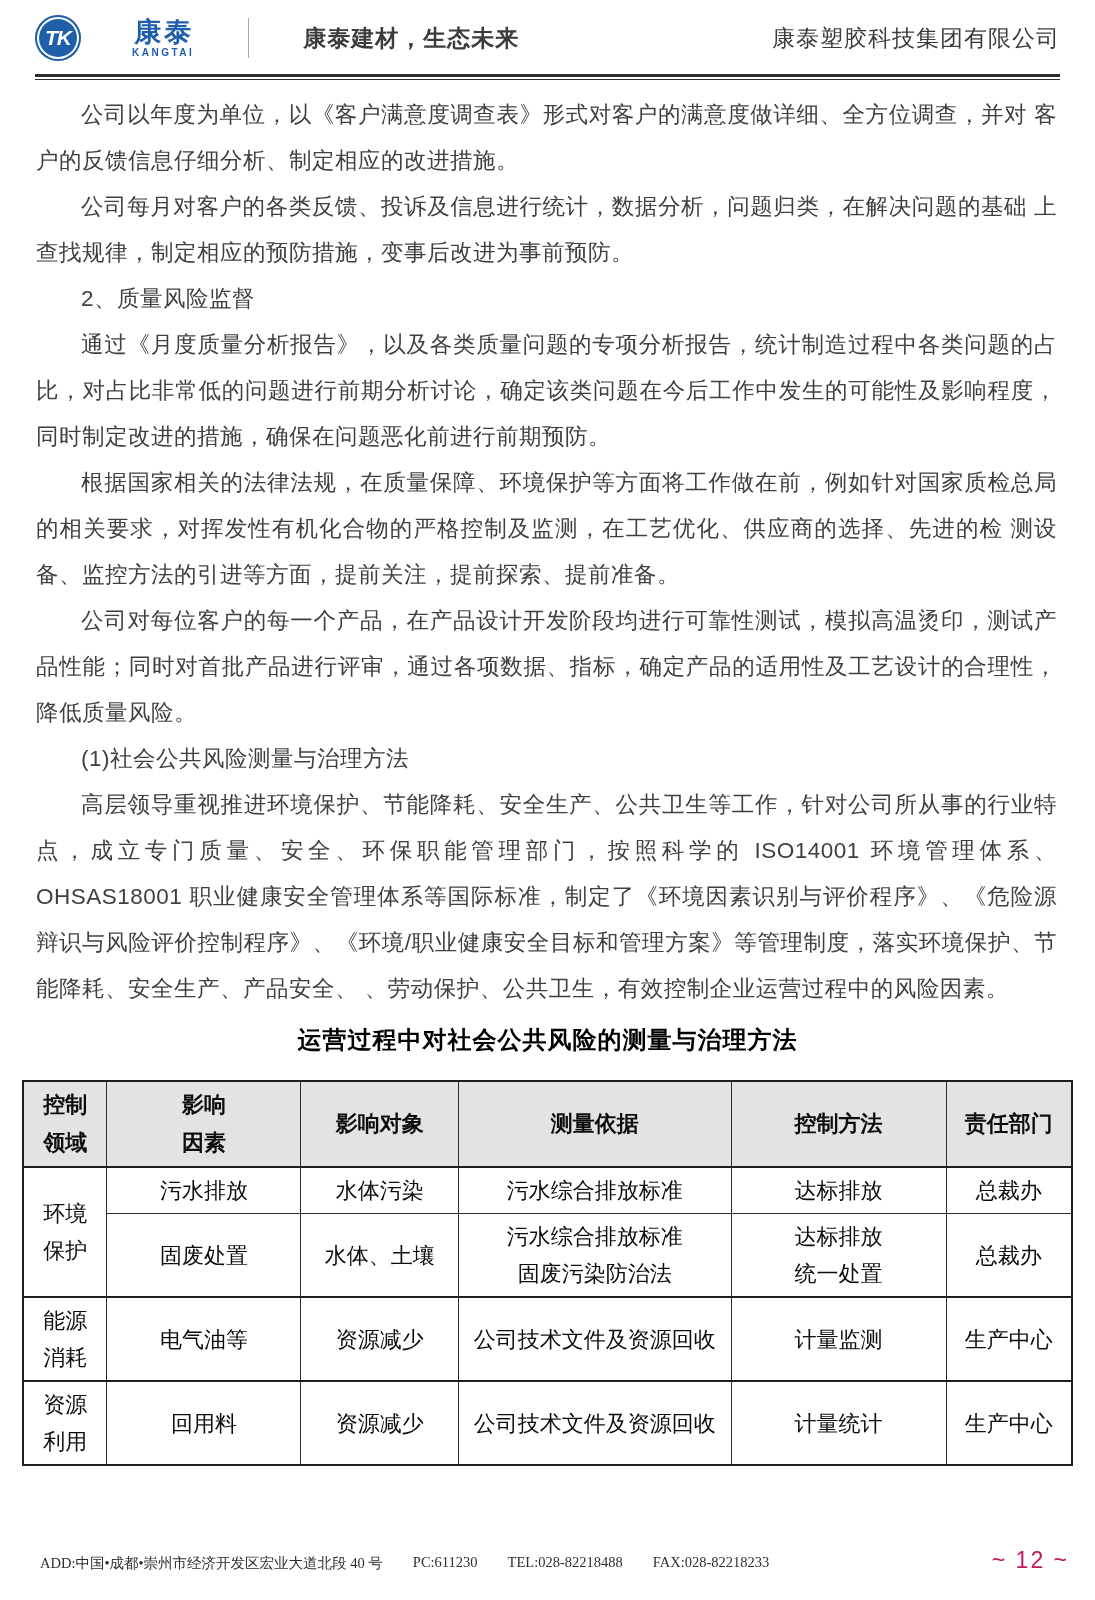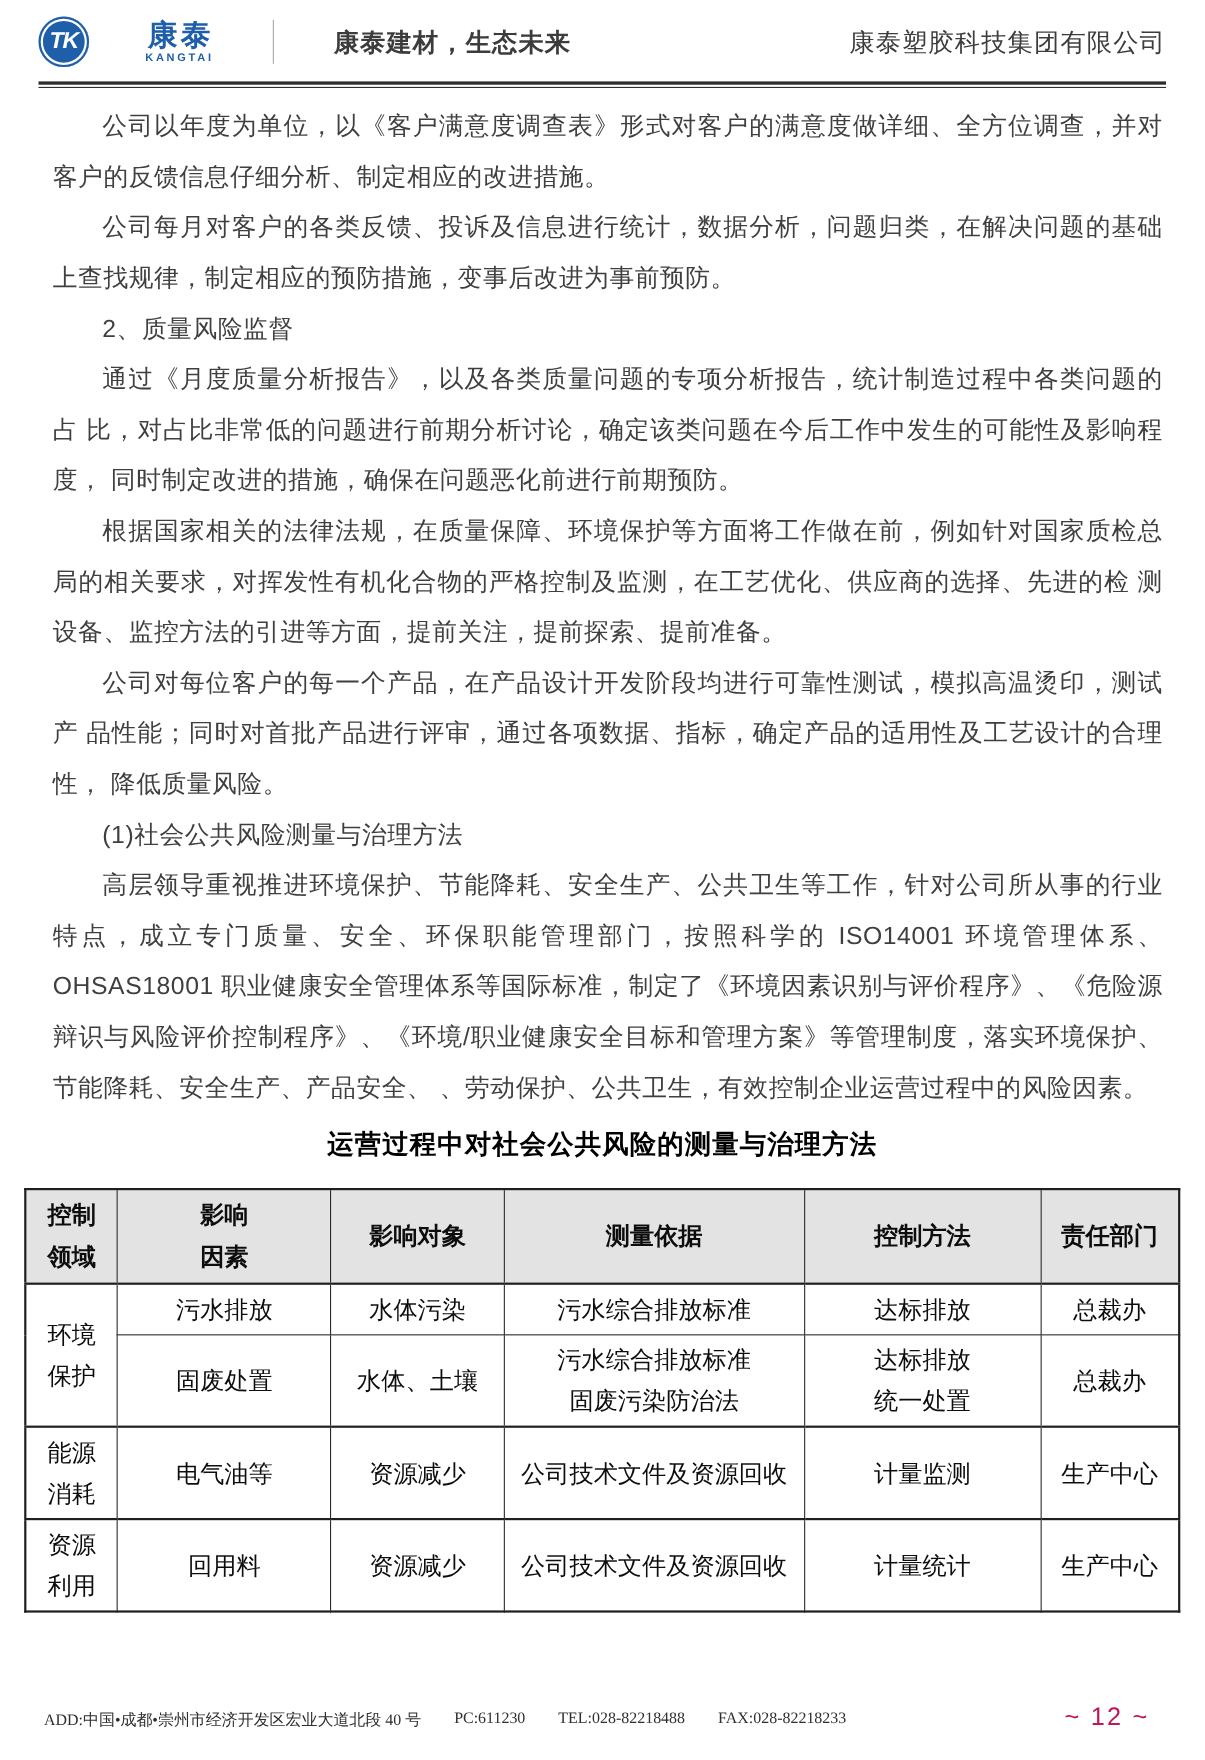--- a/index.html
+++ b/index.html
@@ -44,21 +44,21 @@
   .slogan { color: #3c3c3c; font-size: 23px; font-weight: 600; letter-spacing: 1px; }
   .company { color: #3c3c3c; font-size: 23px; font-weight: 500; letter-spacing: 1px; }
   .double-rule {
     margin-top: 8px;
     height: 6px;
     border-top: 3px solid #2e2e2e;
     border-bottom: 1px solid #2e2e2e;
   }
 
   
-  .doc-body { padding: 12px 38px 0 48px; }
+  .doc-body { padding: 12px 38px 0 36px; }
   .para {
     font-size: 22.5px;
     line-height: 46px;
     color: #3f3f3f;
     text-align: justify;
     text-indent: 2em;
     letter-spacing: 0.5px;
   }
 
   
@@ -96,21 +96,21 @@
   .risk-table td { font-size: 22px; line-height: 37px; }
   .row-h1 td { height: 44px; }
   .row-h2 td { height: 76px; }
   .row-h3 td { height: 78px; }
   .row-h4 td { height: 82px; }
   .group-top td { border-top: 2px solid #1f1f1f; }
 
   
   .footer {
     position: absolute;
-    left: 40px; right: 50px; bottom: 26px;
+    left: 40px; right: 26px; bottom: 26px;
     display: flex;
     justify-content: space-between;
     align-items: baseline;
   }
   .footer-left {
     font-family: "Liberation Serif", "DejaVu Serif", serif;
     font-size: 14.5px;
     color: #2e2e2e;
     display: flex;
     gap: 30px;

